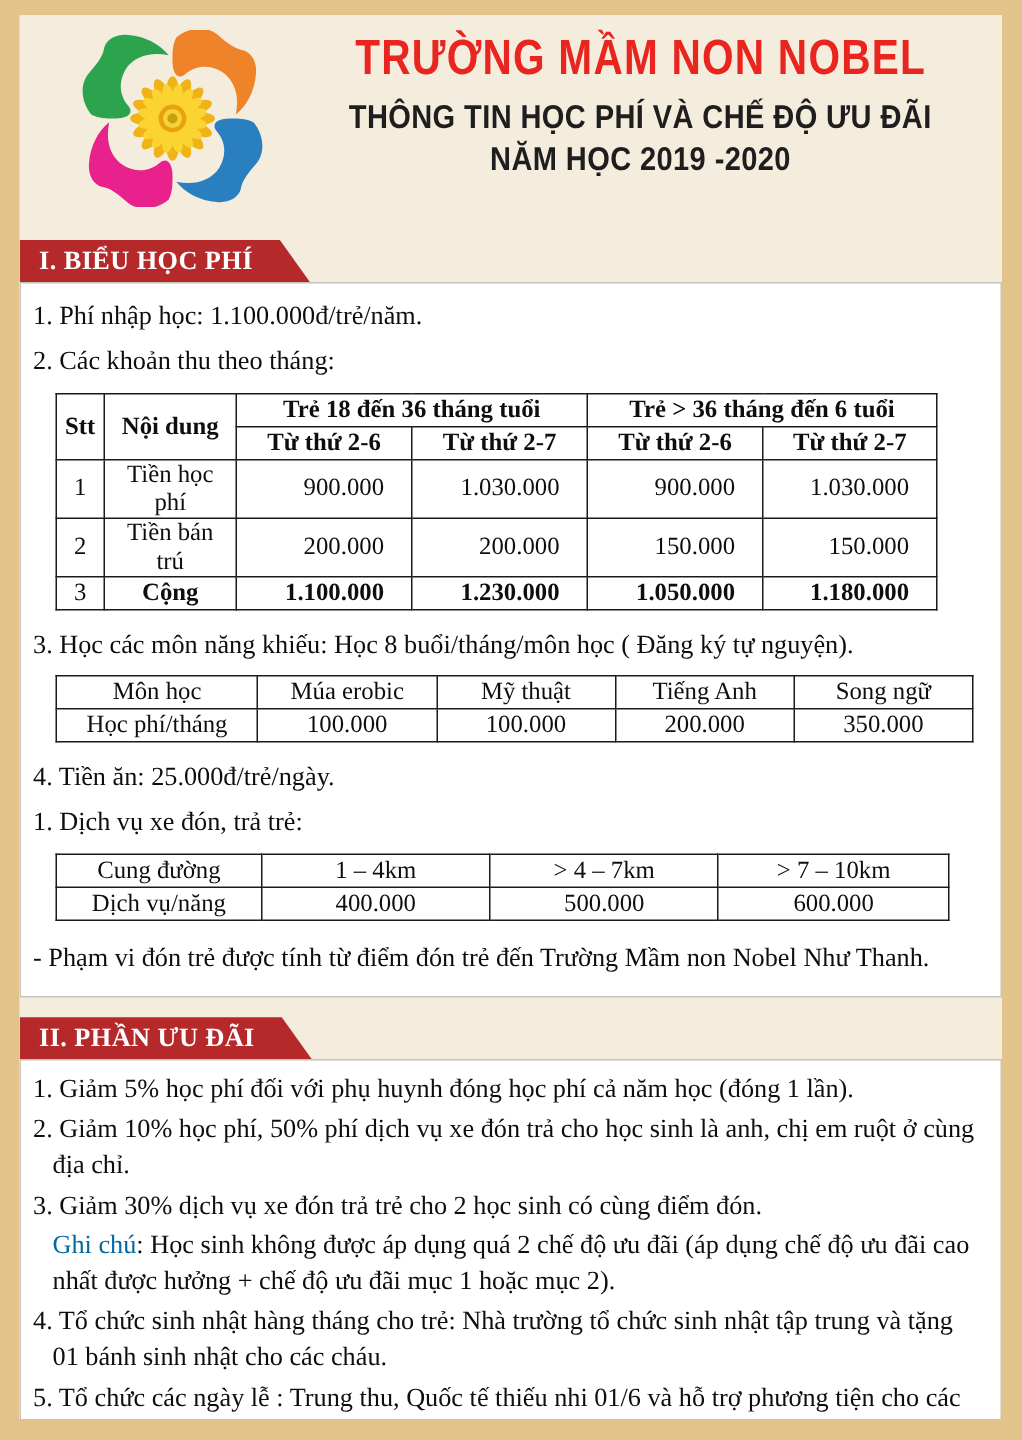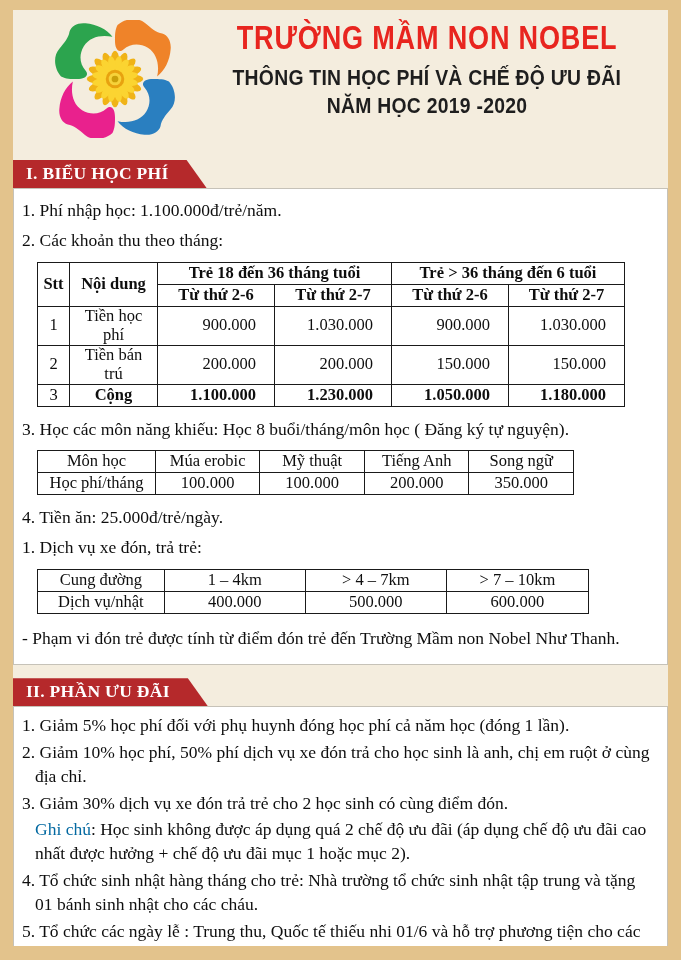--- a/index.html
+++ b/index.html
@@ -43,22 +43,22 @@
     color:#0e0e0e;
   }
   #panel2 p{line-height:1.36;margin:3px 0 3px 13px;}
   .panel p.flush{margin-left:0;text-indent:0;}
   .note1{margin-top:12px !important;}
   .red{color:#0369a1;}
   
   table{border-collapse:collapse;margin:8px 0 10px 15px;font-size:16.5px;color:#0e0e0e;}
   th,td{border:1px solid #1a1a1a;text-align:center;font-weight:normal;height:21px;padding:0 4px;line-height:1.15;}
   #t1{width:585px;table-layout:fixed;font-family:Liberation Serif, serif;}
-  #t2{width:537px;table-layout:fixed;}
-  #t3{width:552px;table-layout:fixed;}
+  #t2{width:612px;table-layout:fixed;}
+  #t3{width:596px;table-layout:fixed;}
   .b, #t1 th{font-weight:bold;}
   td.num{text-align:right;padding-right:18px;}
 </style>
 </head>
 <body>
 
 <div class="sheet">
 
   <div class="header">
     <svg class="logo" viewBox="-70 -70 140 140" aria-hidden="true">
@@ -207,21 +207,21 @@
           <col style="width:25.8%">
       </colgroup>
       <tbody>
           <tr>
         <td>Cung đường</td>
         <td>1 – 4km</td>
         <td>&gt; 4 – 7km</td>
         <td>&gt; 7 – 10km</td>
       </tr>
       <tr>
-        <td>Dịch vụ/nhật</td>
+        <td>Dịch vụ/năng</td>
         <td>400.000</td>
         <td>500.000</td>
         <td>600.000</td>
       </tr>
     </tbody>
       </table>
 
     <p class="flush note1">- Phạm vi đón trẻ được tính từ điểm đón trẻ đến Trường Mầm non Nobel Như Thanh.</p>
   </div>
 

